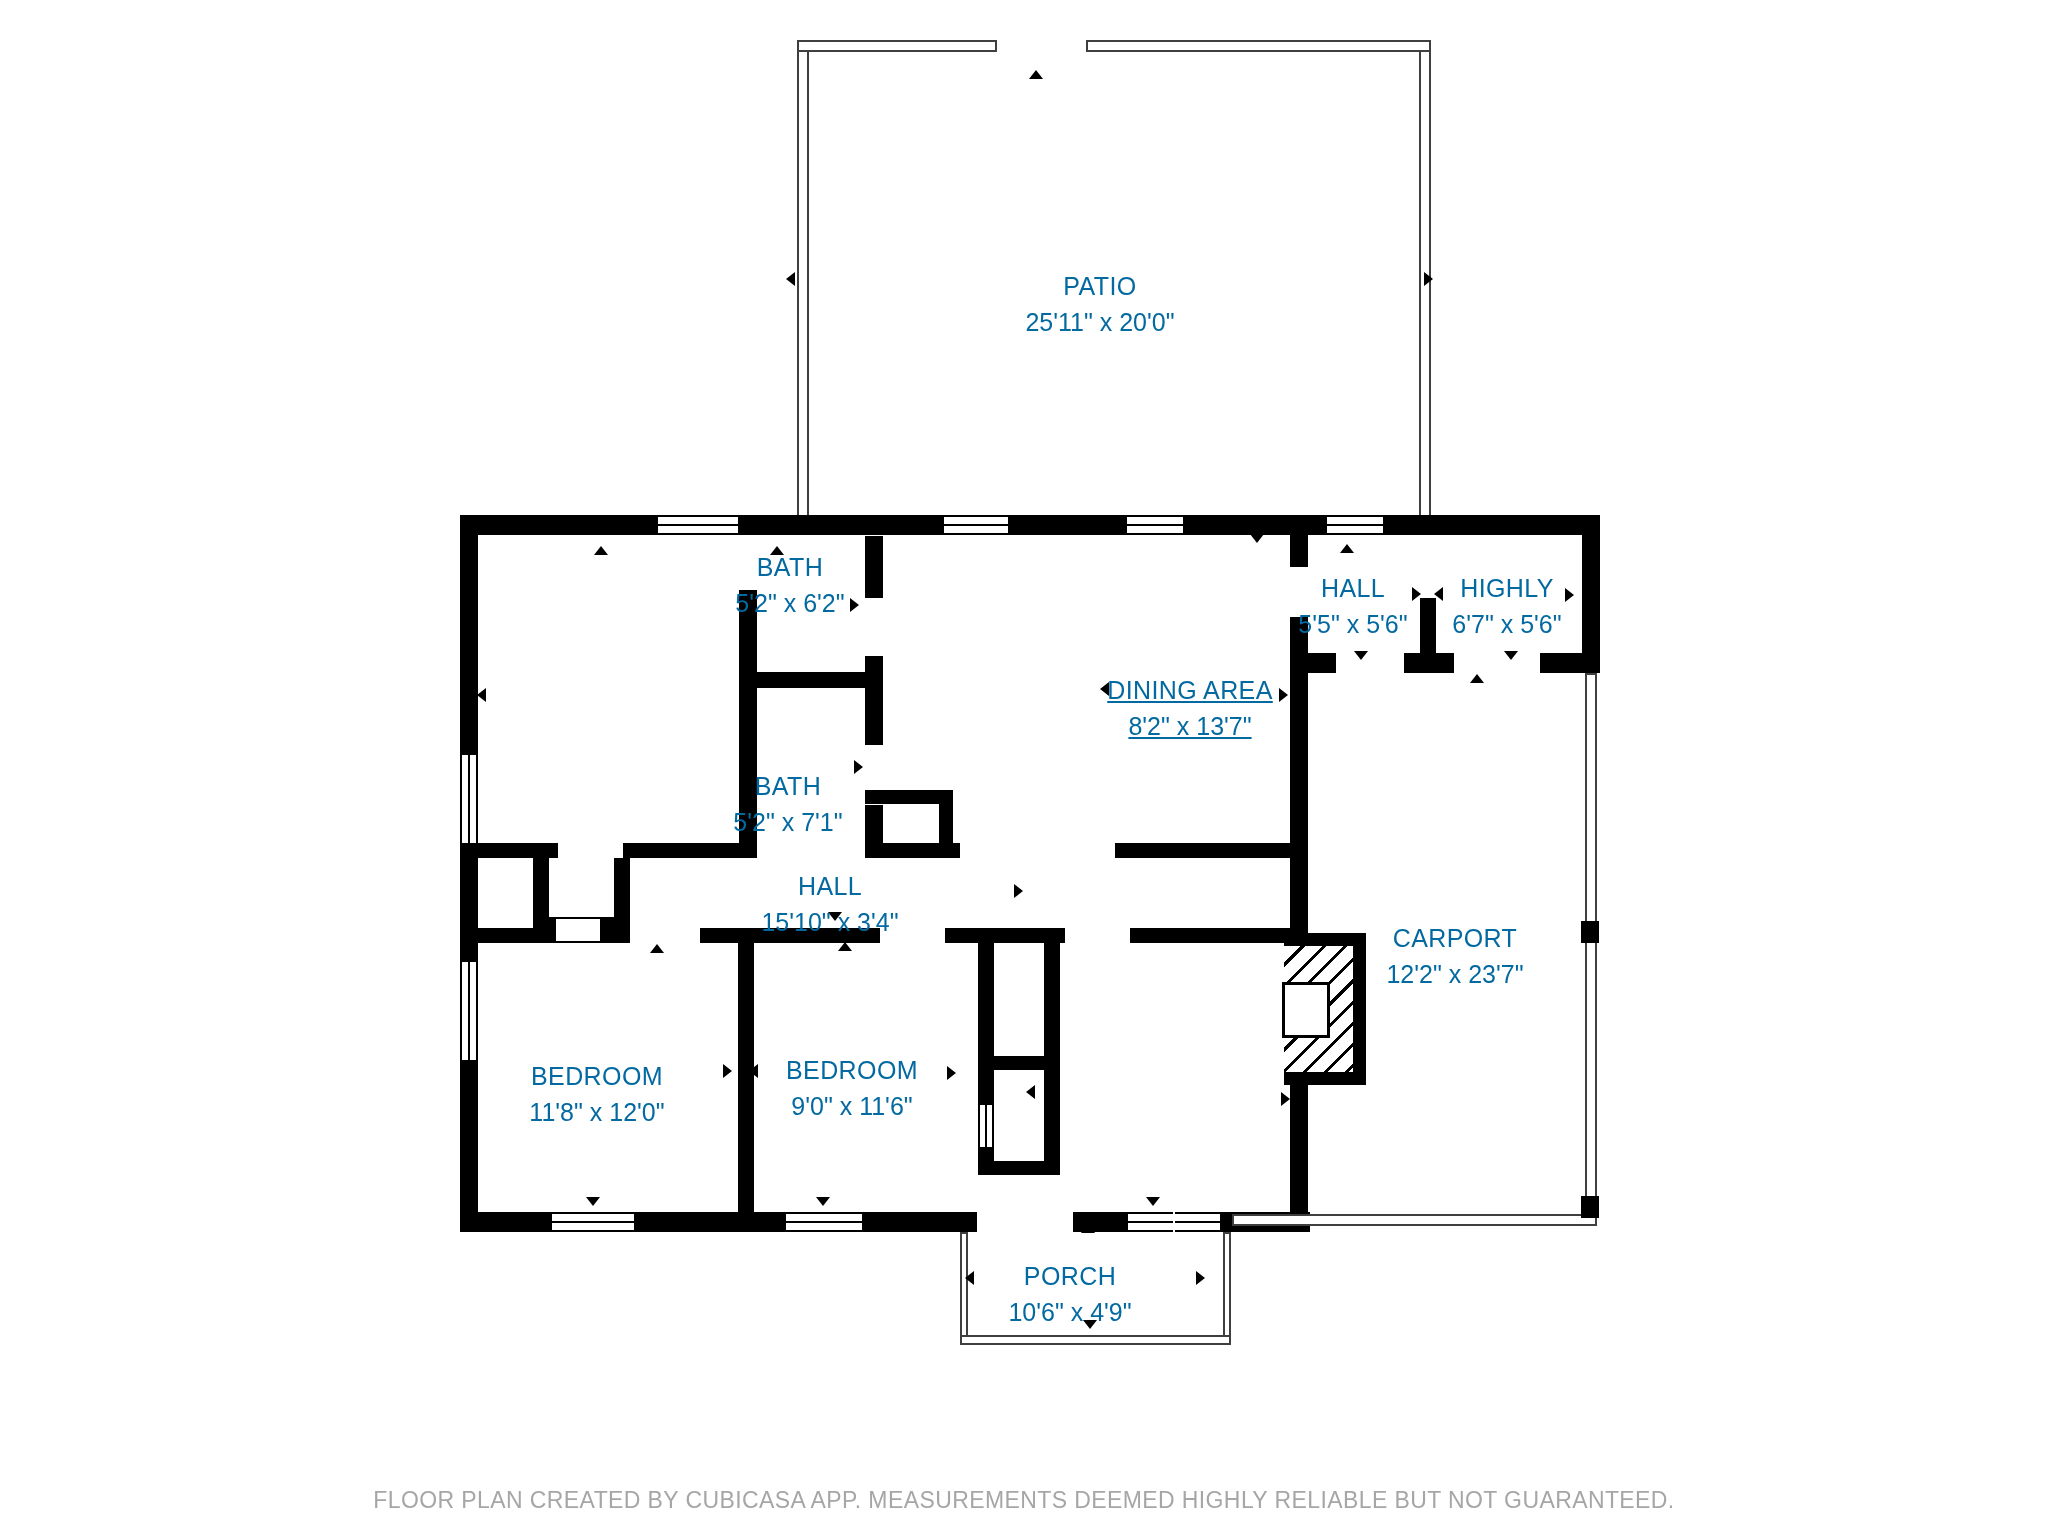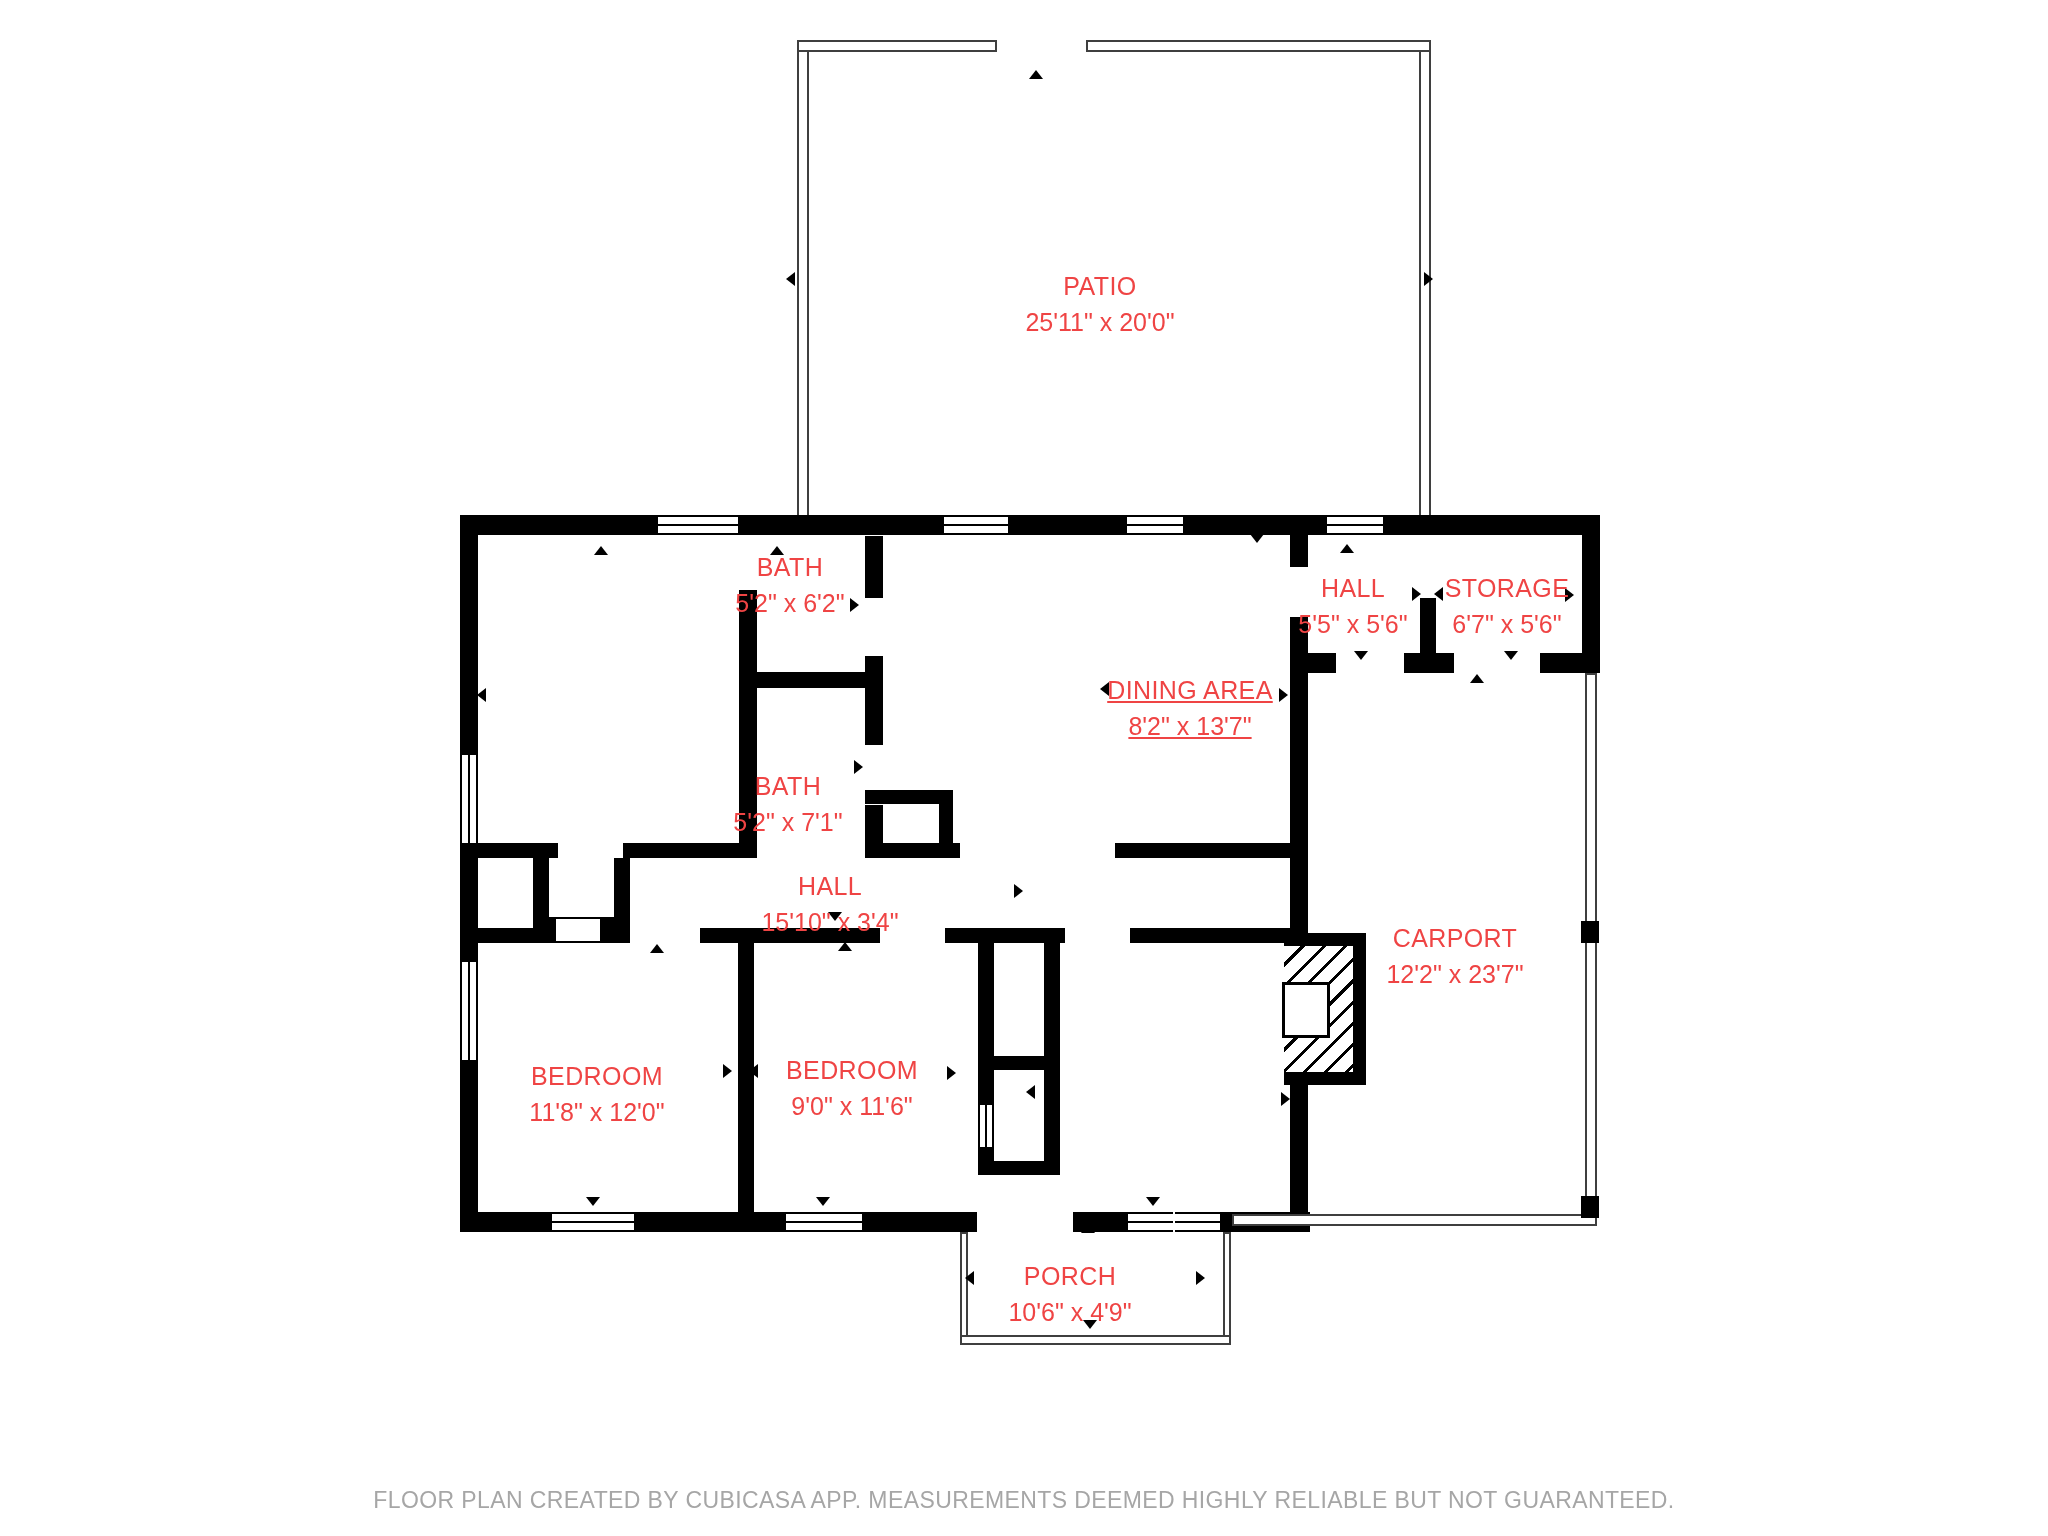--- a/index.html
+++ b/index.html
@@ -7,21 +7,21 @@
     position:relative;width:2048px;height:1536px;background:#ffffff;overflow:hidden;
     font-family:"Liberation Sans","DejaVu Sans",sans-serif;
   }
   .wall{position:absolute;background:#000000;}
   .thin{position:absolute;background:#ffffff;border:2px solid #3f3f3f;box-sizing:border-box;}
   .win-h{position:absolute;background:#fff;border-top:2px solid #000;border-bottom:2px solid #000;box-sizing:border-box;
     background-image:linear-gradient(#000,#000);background-size:100% 2px;background-position:center;background-repeat:no-repeat;}
   .win-v{position:absolute;background:#fff;border-left:2px solid #000;border-right:2px solid #000;box-sizing:border-box;
     background-image:linear-gradient(#000,#000);background-size:2px 100%;background-position:center;background-repeat:no-repeat;}
   .gap{position:absolute;background:#ffffff;}
-  .room-label{position:absolute;text-align:center;color:#ef4444;}
+  .room-label{position:absolute;text-align:center;color:#0369a1;}
   .rname{font-size:25px;letter-spacing:.4px;white-space:nowrap;}
   .rdims{font-size:25px;margin-top:7px;white-space:nowrap;}
   .fireplace{position:absolute;border:13px solid #000;border-left:0;box-sizing:border-box;
     background:repeating-linear-gradient(135deg,#ffffff 0 12px,#000000 12px 15px);}
   .firebox{position:absolute;background:#ffffff;border:3px solid #000;box-sizing:border-box;}
   .footer{position:absolute;left:0;top:1487px;width:100%;text-align:center;color:#a6a6a6;font-size:23px;letter-spacing:.4px;}
   .ar{position:absolute;width:0;height:0;}
   .ar-up{border-left:7px solid transparent;border-right:7px solid transparent;border-bottom:9px solid #000;}
   .ar-down{border-left:7px solid transparent;border-right:7px solid transparent;border-top:9px solid #000;}
   .ar-left{border-top:7px solid transparent;border-bottom:7px solid transparent;border-right:9px solid #000;}
@@ -154,21 +154,21 @@
   </div>
   <div class="room-label" style="left:1065px;top:676px;width:250px;text-decoration:underline;">
     <div class="rname">DINING AREA</div>
     <div class="rdims">8'2" x 13'7"</div>
   </div>
   <div class="room-label" style="left:1278px;top:574px;width:150px;">
     <div class="rname">HALL</div>
     <div class="rdims">5'5" x 5'6"</div>
   </div>
   <div class="room-label" style="left:1407px;top:574px;width:200px;">
-    <div class="rname">STORAGE</div>
+    <div class="rname">HIGHLY</div>
     <div class="rdims">6'7" x 5'6"</div>
   </div>
   <div class="room-label" style="left:688px;top:772px;width:200px;">
     <div class="rname">BATH</div>
     <div class="rdims">5'2" x 7'1"</div>
   </div>
   <div class="room-label" style="left:680px;top:872px;width:300px;">
     <div class="rname">HALL</div>
     <div class="rdims">15'10" x 3'4"</div>
   </div>

